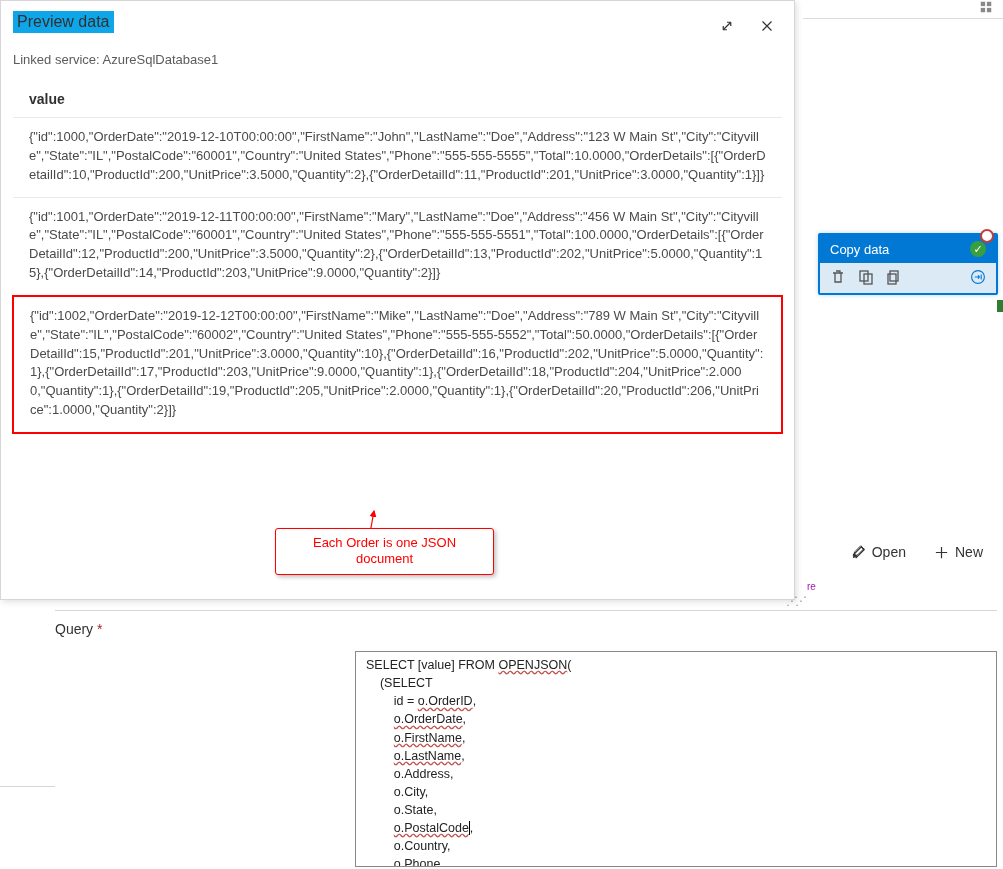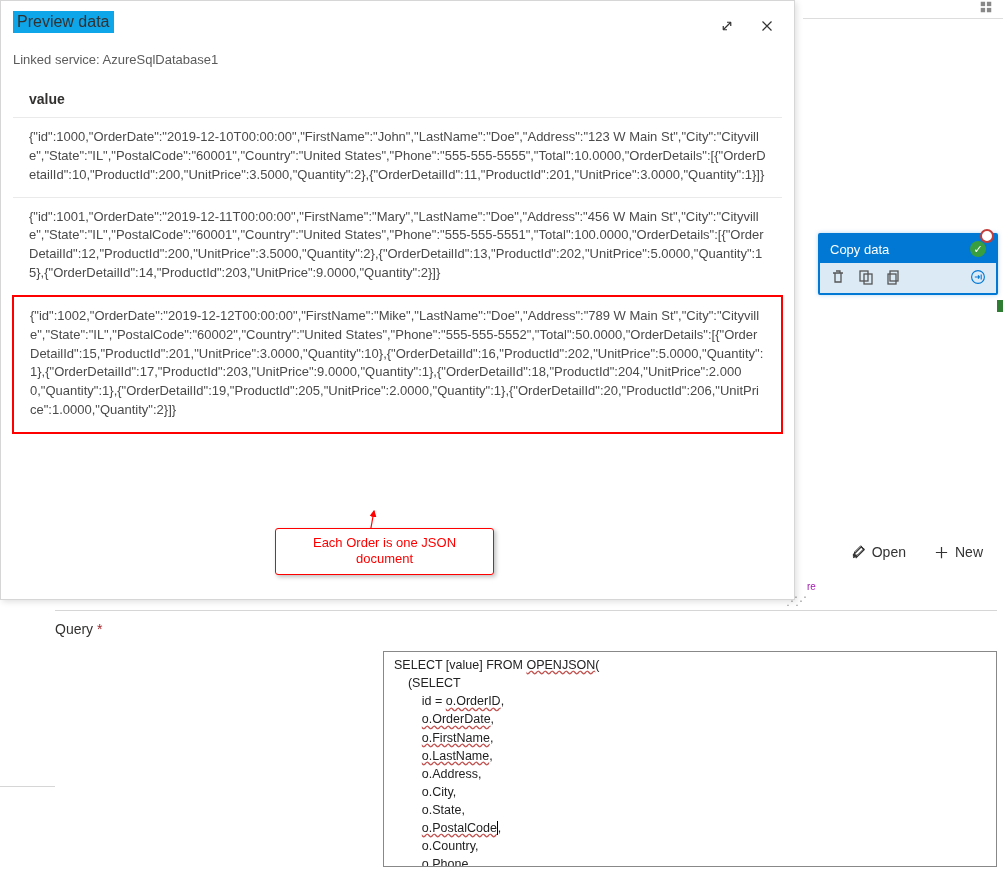--- a/index.html
+++ b/index.html
@@ -203,21 +203,20 @@
 
   
   .query-area {
     position:absolute;
     left: 55px;
     top: 610px;
     right: 6px;
     bottom: 2px;
     border-top: 1px solid #d6d6d6;
     display:flex;
-    gap:28px;
   }
   .q-label-col {
     width: 300px;
     padding-top: 10px;
     font-size: 14px;
   }
   .q-label {
     color:#323130;
   }
   .q-label .ast { color:#a4262c; }

